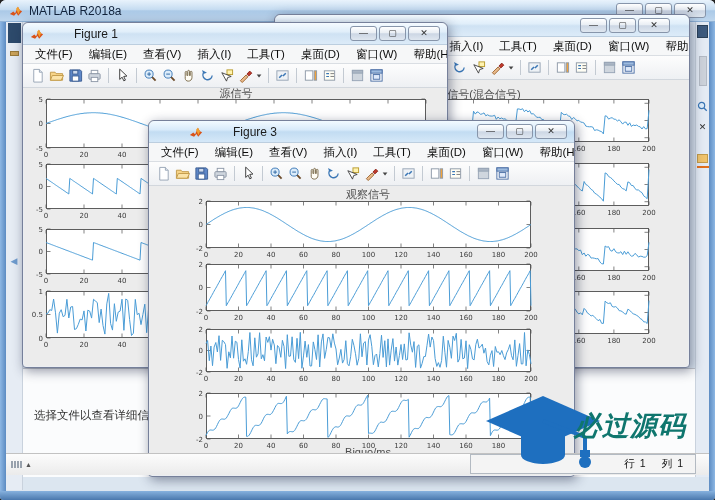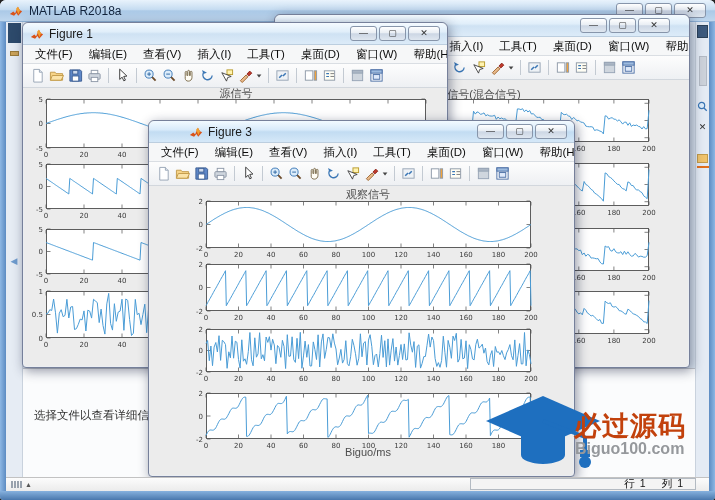--- a/index.html
+++ b/index.html
@@ -24,38 +24,38 @@
   .mlogo svg{width:14px;height:14px;display:block;}
   
   .lpanel{position:absolute;left:6px;top:22px;width:17px;bottom:10px;background:#e6ecf4;z-index:1;
           border-right:1px solid #c9d2dd;}
   .rpanel{position:absolute;right:6px;top:22px;width:14px;bottom:23px;background:#e4ebf4;z-index:1;
           border-left:1px solid #c9d2dd;display:flex;flex-direction:column;align-items:center;}
   .details{position:absolute;left:23px;right:20px;top:368px;bottom:23px;background:#fbfcfd;z-index:1;
            border-top:1px solid #c2c6cc;}
   .details .dtext{position:absolute;left:11px;top:39px;font-size:11.5px;color:#333;}
   
-  .statusbar{position:absolute;left:6px;right:6px;bottom:9px;height:14px;z-index:5;
+  .statusbar{position:absolute;left:6px;right:6px;bottom:25px;height:22px;z-index:5;
              background:linear-gradient(#fcfcfc,#ebebeb);border-top:1px solid #c2c2c2;
              display:flex;align-items:center;font-size:10px;color:#222;}
   .sgrip{display:flex;align-items:center;gap:1px;margin-left:5px;}
   .sgrip i{display:block;width:2px;height:7px;background:#98a1ac;}
   .sgrip b{font-size:7px;color:#555;margin-left:2px;font-weight:normal;}
   .scell{position:absolute;right:13px;top:0;bottom:1px;width:226px;border:1px solid #b3bac2;
          background:#f4f4f4;display:flex;align-items:center;justify-content:flex-end;
          gap:16px;padding:0 12px;font-size:10.5px;color:#111;}
   .scell span b{font-weight:normal;margin-left:5px;}
   
   .figwin{position:absolute;background:#ebeef2;border:1px solid #76809a;border-radius:6px 6px 4px 4px;
           box-shadow:2px 3px 12px rgba(15,25,55,.45);}
   .ftitle{height:22px;display:flex;align-items:center;gap:5px;padding:0 7px;border-radius:6px 6px 0 0;
           background:linear-gradient(180deg,#f5fbff,#e0eefa 42%,#cfe2f3 52%,#dcebf8);
           border-bottom:1px solid #bccedf;font-size:12px;color:#1b1b1b;}
   .figwin.active .ftitle{background:linear-gradient(180deg,#f2faff,#d8eafa 42%,#c2dcf2 52%,#d5e8f8);padding-left:40px;}
-  .ftitle .ttl{white-space:nowrap;}
+  .ftitle .ttl{white-space:nowrap;margin-left:25px;}
   .fmenu{height:19px;display:flex;align-items:center;background:#f6f7f8;border-bottom:1px solid #dadee3;
          font-size:11.5px;color:#0d0d0d;padding:0 4px;overflow:hidden;}
   .fmenu .mi{padding:1px 8px;white-space:nowrap;}
   .ftools{height:24px;display:flex;align-items:center;padding:0 5px;overflow:hidden;
           background:linear-gradient(#fdfdfd,#eef0f3);border-bottom:1px solid #d2d7dd;}
   .tbi{width:19px;height:18px;display:inline-flex;align-items:center;justify-content:center;flex:0 0 auto;}
   .tbi svg{width:15px;height:15px;display:block;}
   .tbi.narrow{width:9px;}
   .tsep{width:1px;height:15px;background:#c3cad2;margin:0 4px;flex:0 0 auto;}
   .fcanvas{position:absolute;left:1px;right:1px;top:65px;bottom:1px;background:#ececec;
@@ -807,17 +807,16 @@
 
   <div class="wmark">
     <svg width="122" height="78" viewBox="0 0 122 78" style="position:absolute;left:14px;top:24px;">
       <polygon points="61,2 118,27 61,52 4,27" fill="#1e6fbf"></polygon>
       <path d="M39 39h44v22a22 9 0 01-44 0z" fill="#1e6fbf"></path>
       <path d="M61 27l42 16" stroke="#1e6fbf" stroke-width="4" fill="none"></path>
       <path d="M103 43v18" stroke="#1e6fbf" stroke-width="4" fill="none"></path>
       <rect x="98" y="56" width="10" height="7" fill="#1e6fbf"></rect>
       <circle cx="103" cy="68" r="6" fill="#1e6fbf"></circle>
     </svg>
-    <div class="w1" style="color: #c2410c;">必过源码</div>
-    <div class="w2">Biguo100.com</div>
+    <div class="w1" style="color: #0f766e; font-style: italic;">必过源码</div>
   </div>
 
 </div>
 
 </body></html>

